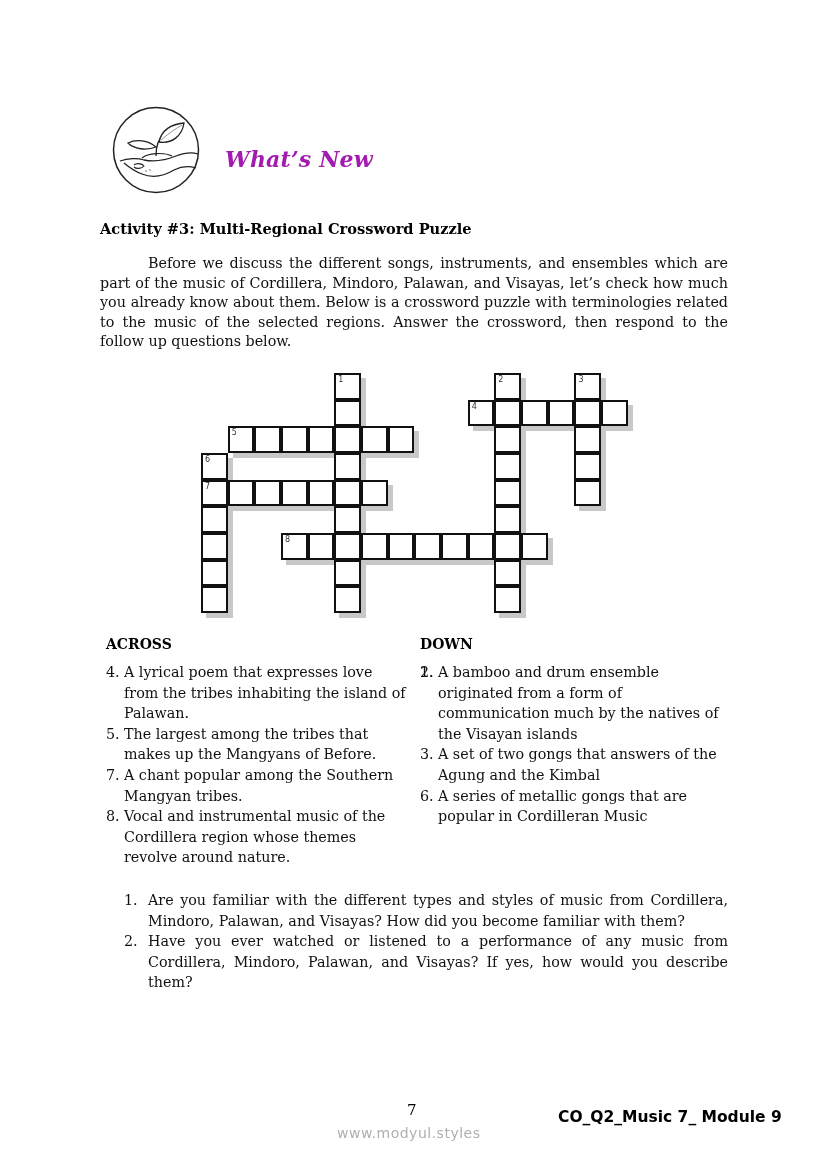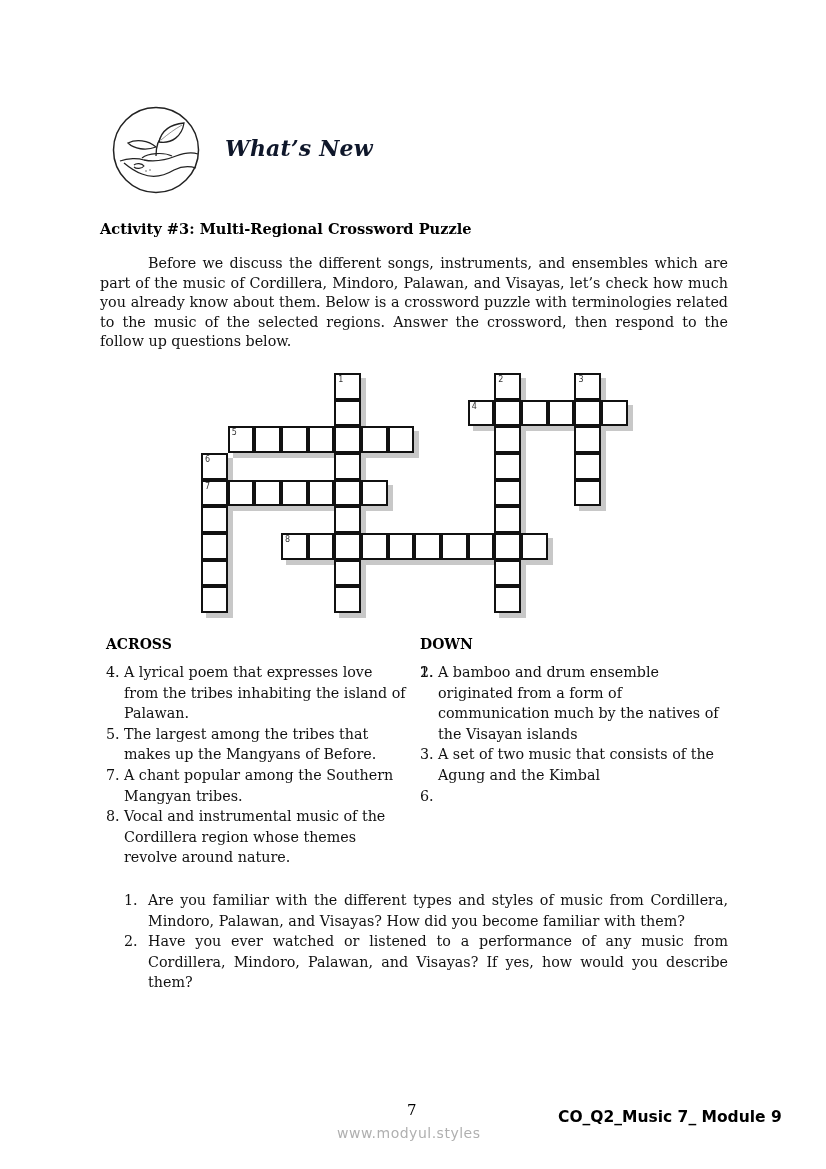--- a/index.html
+++ b/index.html
@@ -1,19 +1,19 @@
 <!DOCTYPE html>
 <html><head>
 <meta charset="utf-8">
 <style>
   html, body { margin: 0; padding: 0; background: #ffffff; }
   body { width: 826px; height: 1169px; position: relative; overflow: hidden; color: #111; font-family: "DejaVu Serif", serif; }
   .abs { position: absolute; }
   .icon-circle { left: 112px; top: 106px; width: 88px; height: 88px; }
-  .section-title { left: 225px; top: 135px; font-family: "DejaVu Serif", serif; font-weight: bold; font-style: italic; font-size: 22px; color: #0f172a; letter-spacing: 0.2px; }
+  .section-title { left: 225px; top: 146px; font-family: "DejaVu Serif", serif; font-weight: bold; font-style: italic; font-size: 22px; color: #a21caf; letter-spacing: 0.2px; }
   .activity-title { left: 100px; top: 220px; font-weight: bold; font-size: 14.6px; color: #000; }
   .intro { left: 100px; top: 254px; width: 628px; font-size: 14.3px; line-height: 19.6px; text-align: justify; }
   .intro .indent { display: inline-block; width: 48px; }
   .grid { left: 0; top: 0; width: 826px; height: 620px; pointer-events: none; }
   .cell { position: absolute; width: 26.67px; height: 26.67px; box-sizing: border-box; border: 2px solid #111; background: #fff; pointer-events: auto; }
   .cell-shadow { position: absolute; width: 26.67px; height: 26.67px; background: #c8c8c8; }
   .cell .num { position: absolute; left: 2px; top: 0px; font-family: "DejaVu Sans", sans-serif; font-size: 8px; color: #333; line-height: 10px; }
   .clue-head { font-weight: bold; font-size: 14px; color: #000; }
   .clues { font-size: 14.3px; line-height: 20.6px; }
   .clue { position: relative; padding-left: 18px; }
@@ -187,22 +187,22 @@
     <div class="clue"><span class="n">7.</span><span>A chant popular among the Southern Mangyan tribes.</span></div>
     <div class="clue"><span class="n">8.</span><span>Vocal and instrumental music of the Cordillera region whose themes revolve around nature.</span></div>
   </div>
 </div>
 
 <div class="abs clues-down">
   <div class="clue-head">DOWN</div>
   <div class="clue-list clues">
     <div class="clue"><span class="n">1.</span></div>
     <div class="clue"><span class="n">2.</span><span>A bamboo and drum ensemble originated from a form of communication much by the natives of the Visayan islands</span></div>
-    <div class="clue"><span class="n">3.</span><span>A set of two music that consists of the Agung and the Kimbal</span></div>
-    <div class="clue"><span class="n">6.</span></div>
+    <div class="clue"><span class="n">3.</span><span>A set of two gongs that answers of the Agung and the Kimbal</span></div>
+    <div class="clue"><span class="n">6.</span><span>A series of metallic gongs that are popular in Cordilleran Music</span></div>
   </div>
 </div>
 
 <div class="abs followup">
   <div class="q"><span class="n">1.</span><span>Are you familiar with the different types and styles of music from Cordillera, Mindoro, Palawan, and Visayas? How did you become familiar with them?</span></div>
   <div class="q"><span class="n">2.</span><span>Have you ever watched or listened to a performance of any music from Cordillera, Mindoro, Palawan, and Visayas? If yes, how would you describe them?</span></div>
 </div>
 
 <div class="abs page-num">7</div>
 <div class="abs watermark">www.modyul.styles</div>

